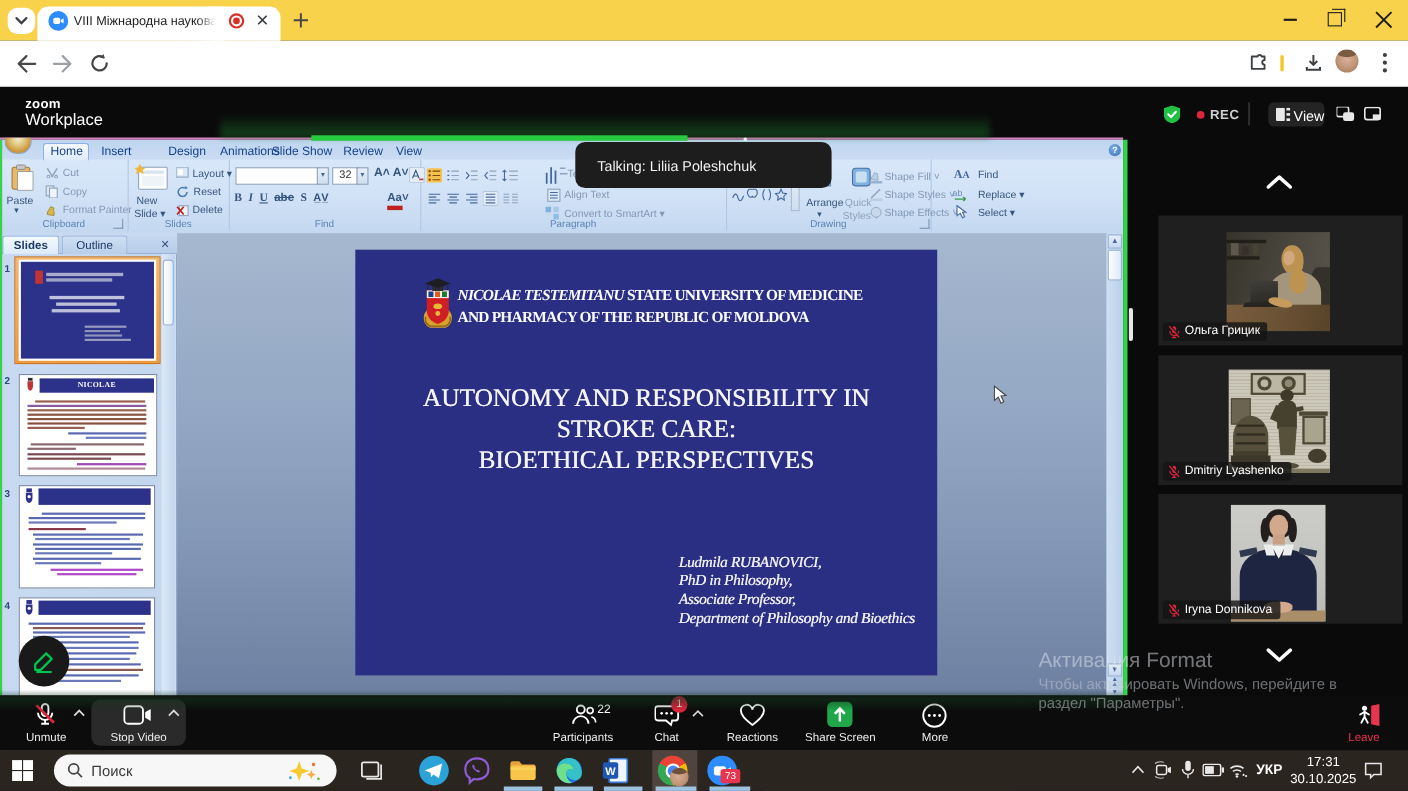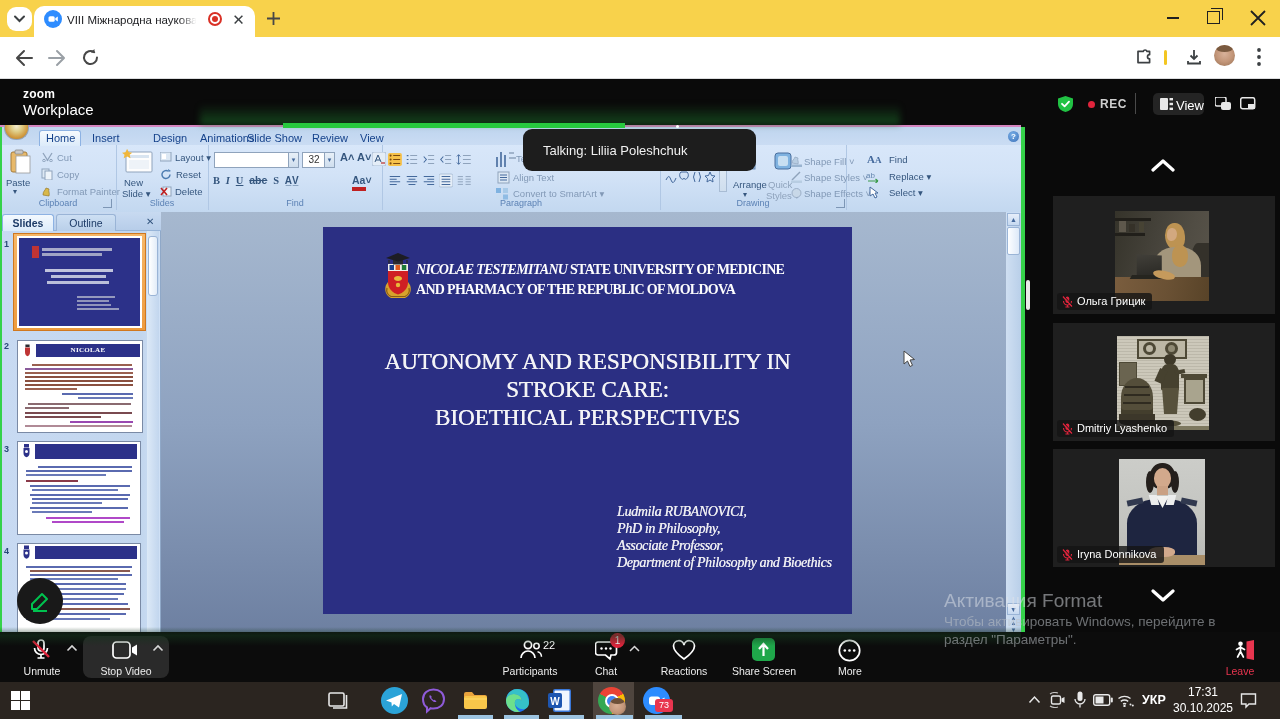--- a/index.html
+++ b/index.html
@@ -696,20 +696,34 @@
   <div class="zbtn-label" style="left:1212px;top:33px;width:56px;color:#e8354f;">Leave</div>
 </div>
 
 <div class="abs" id="taskbar">
   <svg style="position:absolute;left:11px;top:9px" width="19" height="19" viewBox="0 0 19 19">
       <rect x="0" y="0" width="9" height="9" fill="#fff"></rect>
       <rect x="10" y="0" width="9" height="9" fill="#fff"></rect>
       <rect x="0" y="10" width="9" height="9" fill="#fff"></rect>
       <rect x="10" y="10" width="9" height="9" fill="#fff"></rect>
     </svg>
+  <div id="search">
+    <svg style="position:absolute;left:12px;top:7px" width="15" height="15" viewBox="0 0 15 15">
+        <circle cx="6" cy="6" r="4.5" fill="none" stroke="#444" stroke-width="1.6"></circle>
+        <path d="M9.5 9.5 L13.5 13.5" stroke="#444" stroke-width="1.6"></path>
+      </svg>
+    <div style="position:absolute;left:34px;top:7px;font-size:13.5px;color:#3a3a3a;">Поиск</div>
+    <svg style="position:absolute;right:14px;top:4px" width="34" height="22" viewBox="0 0 34 22">
+        <path d="M14 2 L16.4 8.6 L23 11 L16.4 13.4 L14 20 L11.6 13.4 L5 11 L11.6 8.6 Z" fill="#f8c931"></path>
+        <path d="M25 10 L26.2 13 L29.2 14.2 L26.2 15.4 L25 18.4 L23.8 15.4 L20.8 14.2 L23.8 13 Z" fill="#f8a531" opacity=".9"></path>
+        <circle cx="27" cy="5" r="1.5" fill="#e8743a"></circle>
+        <circle cx="6" cy="17" r="1.3" fill="#3aa9e8"></circle>
+        <circle cx="31.5" cy="18" r="1.2" fill="#6ab83a"></circle>
+      </svg>
+  </div>
 
   <svg class="tbicon" style="left:325px" viewBox="0 0 27 27">
       <rect x="4" y="6" width="15" height="13" rx="1.5" fill="none" stroke="#e8e8e8" stroke-width="1.6"></rect>
       <path d="M21.5 8 V21 H8" stroke="#e8e8e8" stroke-width="1.6" fill="none"></path>
     </svg>
 
   <div class="tbicon" style="left:381px;border-radius:50%;background:#2ba3d8;"></div>
   <svg class="tbicon" style="left:381px" viewBox="0 0 27 27">
       <path d="M5 13.5 L21 7 L18 20.5 L13 17 L10.8 19.5 L10.5 15.5 Z" fill="#fff"></path>
     </svg>

